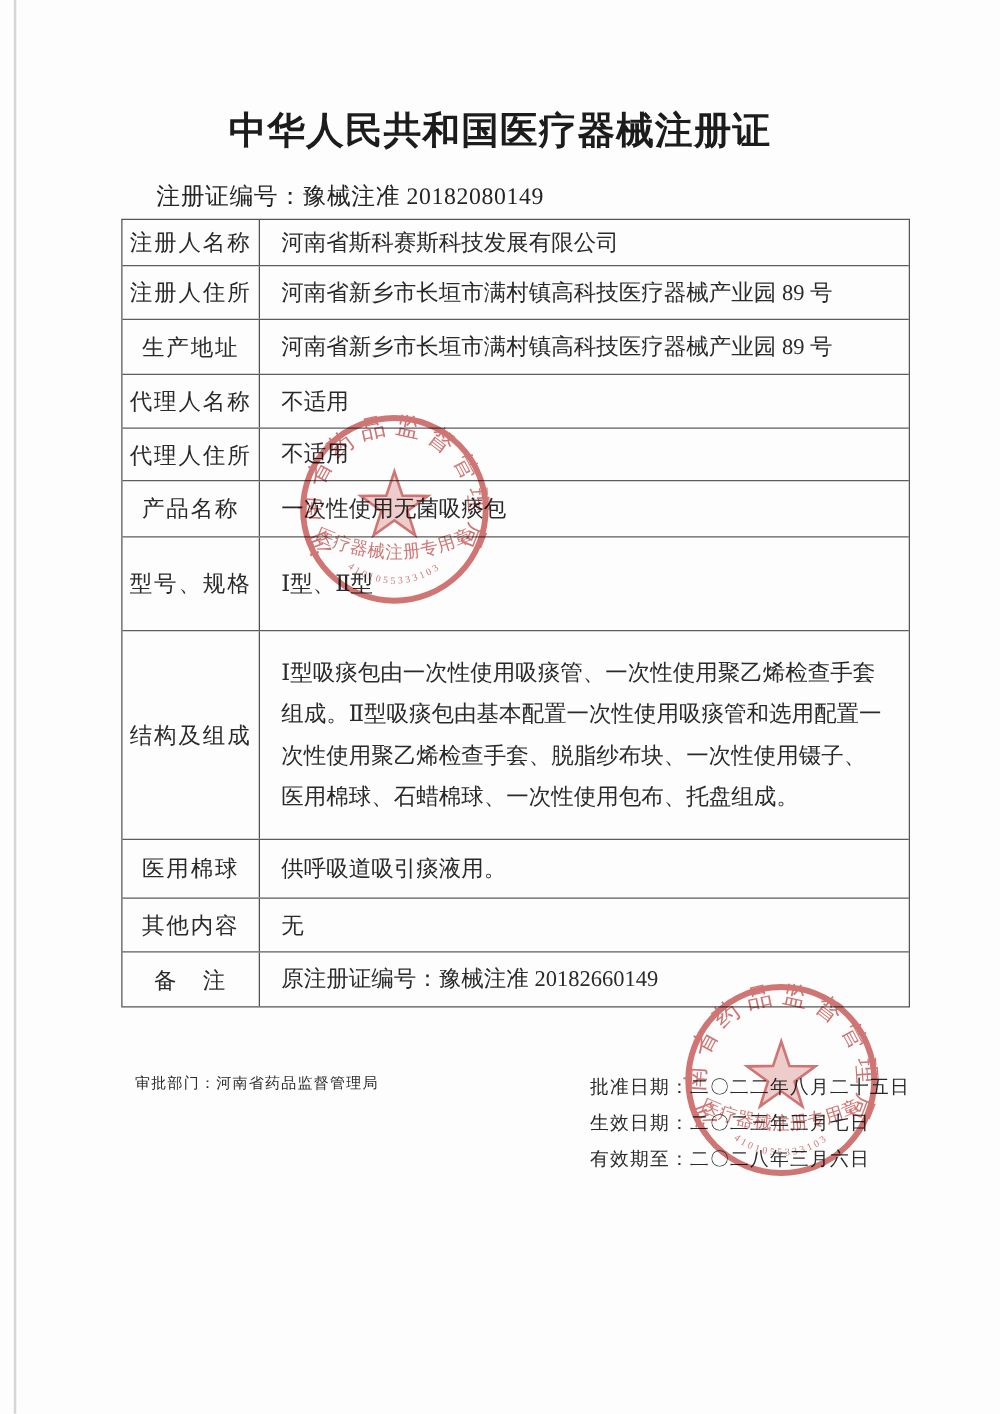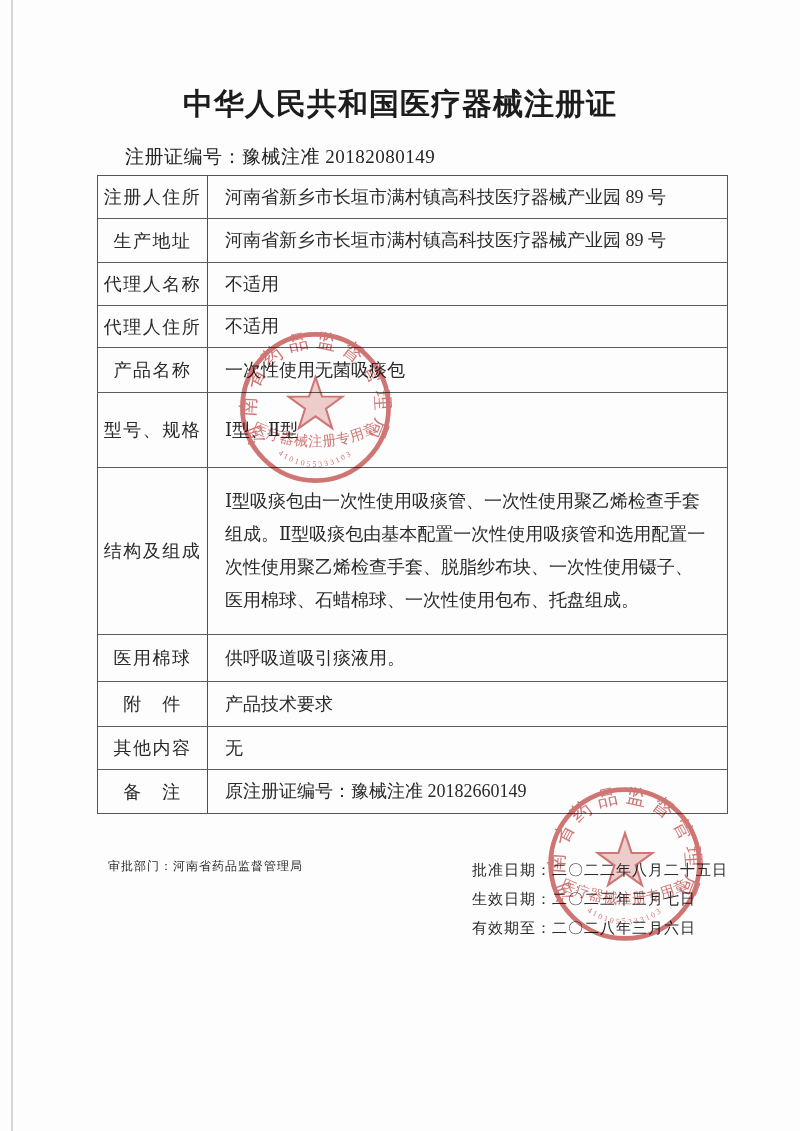--- a/index.html
+++ b/index.html
@@ -38,20 +38,24 @@
 </head>
 <body>
 
 <div class="scan-artifact"></div>
 
 <h1 class="doc-title">中华人民共和国医疗器械注册证</h1>
 
 <div class="reg-line"><span>注册证编号：</span><span>豫械注准 20182080149</span></div>
 
 <div class="cert-table">
+  <div class="t-row" style="height:37px">
+    <div class="t-label">注册人名称</div>
+    <div class="t-value">河南省斯科赛斯科技发展有限公司</div>
+  </div>
   <div class="t-row" style="height:43px">
     <div class="t-label">注册人住所</div>
     <div class="t-value">河南省新乡市长垣市满村镇高科技医疗器械产业园 89 号</div>
   </div>
   <div class="t-row" style="height:44px">
     <div class="t-label">生产地址</div>
     <div class="t-value">河南省新乡市长垣市满村镇高科技医疗器械产业园 89 号</div>
   </div>
   <div class="t-row" style="height:43px">
     <div class="t-label">代理人名称</div>
@@ -69,24 +73,20 @@
     <div class="t-label">型号、规格</div>
     <div class="t-value">Ⅰ型、Ⅱ型</div>
   </div>
   <div class="t-row" style="height:167px">
     <div class="t-label">结构及组成</div>
     <div class="t-value">Ⅰ型吸痰包由一次性使用吸痰管、一次性使用聚乙烯检查手套组成。Ⅱ型吸痰包由基本配置一次性使用吸痰管和选用配置一次性使用聚乙烯检查手套、脱脂纱布块、一次性使用镊子、医用棉球、石蜡棉球、一次性使用包布、托盘组成。</div>
   </div>
   <div class="t-row" style="height:47px">
     <div class="t-label">医用棉球</div>
     <div class="t-value">供呼吸道吸引痰液用。</div>
-  </div>
-  <div class="t-row" style="height:45px">
-    <div class="t-label">附　件</div>
-    <div class="t-value">产品技术要求</div>
   </div>
   <div class="t-row" style="height:43px">
     <div class="t-label">其他内容</div>
     <div class="t-value">无</div>
   </div>
   <div class="t-row" style="height:43px">
     <div class="t-label">备　注</div>
     <div class="t-value">原注册证编号：豫械注准 20182660149</div>
   </div>
 </div>

